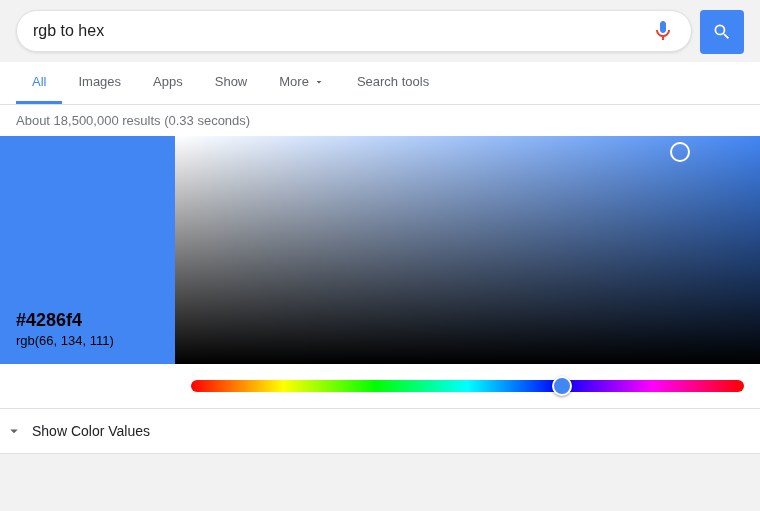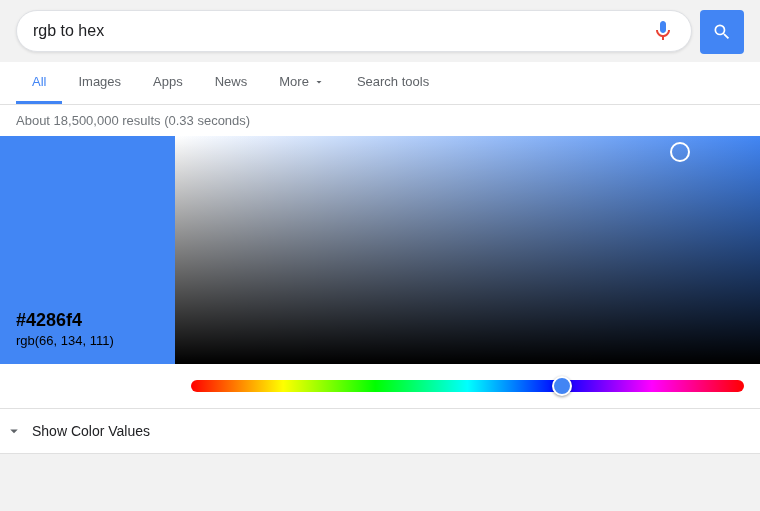--- a/index.html
+++ b/index.html
@@ -206,21 +206,21 @@
     <svg width="20" height="20" viewBox="0 0 24 24" fill="white">
       <path d="M15.5 14h-.79l-.28-.27A6.471 6.471 0 0 0 16 9.5 6.5 6.5 0 1 0 9.5 16c1.61 0 3.09-.59 4.23-1.57l.27.28v.79l5 4.99L20.49 19l-4.99-5zm-6 0C7.01 14 5 11.99 5 9.5S7.01 5 9.5 5 14 7.01 14 9.5 11.99 14 9.5 14z"></path>
     </svg>
   </button>
 </div>
 
 <div class="nav-tabs">
   <a class="nav-tab active">All</a>
   <a class="nav-tab">Images</a>
   <a class="nav-tab">Apps</a>
-  <a class="nav-tab">News</a>
+  <a class="nav-tab">Show</a>
   <a class="nav-tab">
     More
     <svg width="12" height="12" viewBox="0 0 24 24" fill="#5f6368">
       <path d="M7 10l5 5 5-5z"></path>
     </svg>
   </a>
   <a class="nav-tab">Search tools</a>
 </div>
 
 <div class="results-info">

